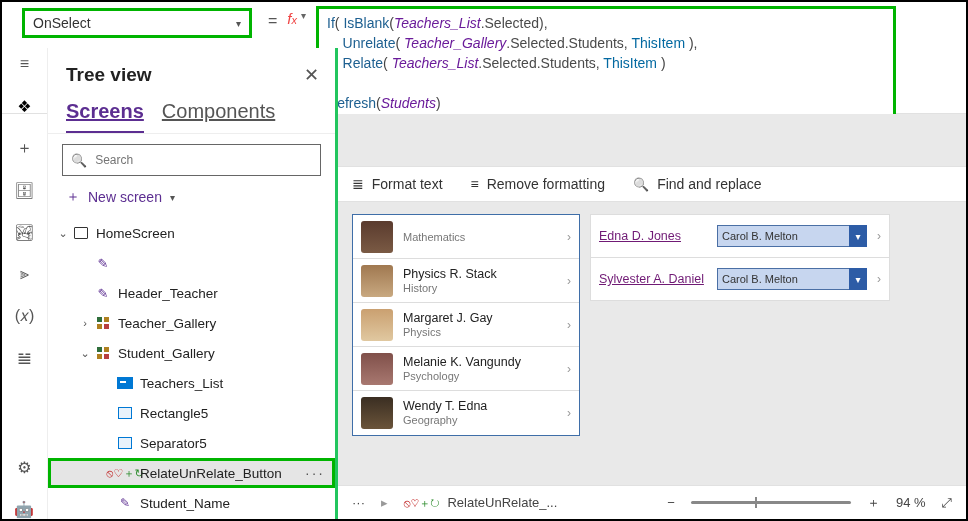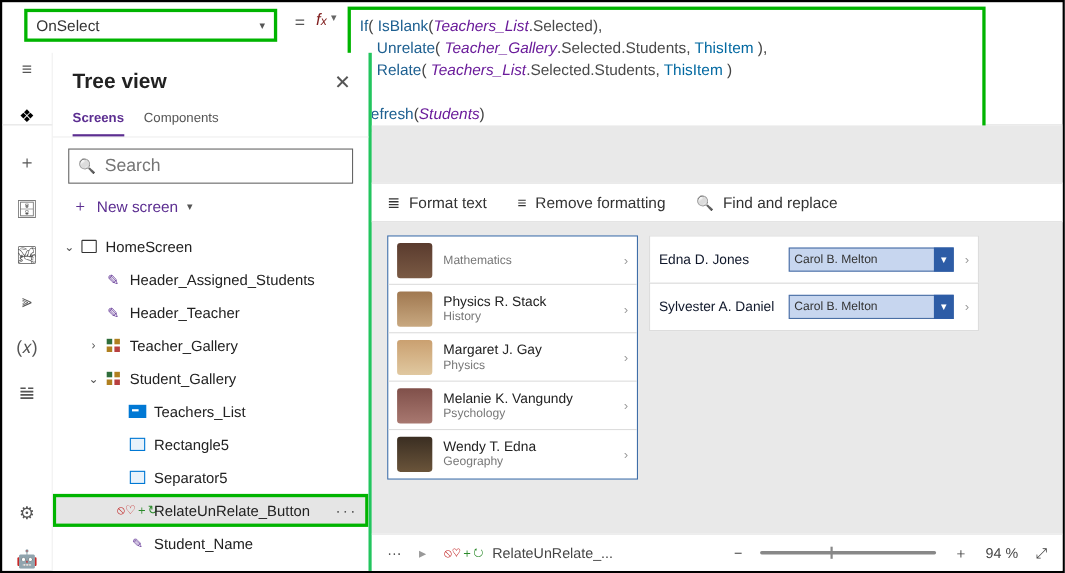--- a/index.html
+++ b/index.html
@@ -3,21 +3,21 @@
 <meta charset="utf-8">
 <style>
   * { box-sizing: border-box; margin: 0; padding: 0; font-family: "Segoe UI", Arial, sans-serif; }
   body { background: #fff; width: 968px; height: 521px; overflow: hidden; border: 2px solid #000; position: relative; }
 
   
   .topbar { display:flex; align-items:flex-start; height:112px; border-bottom:1px solid #e1e1e1; }
   .property-wrap { padding:6px 6px 16px 20px; }
   .property-select { width:230px; height:30px; border:3px solid #00b400; display:flex; align-items:center; justify-content:space-between; padding:0 8px; font-size:14px; color:#333; background:#fff; }
   .equals { padding:10px 10px 0 10px; font-size:16px; color:#555; }
-  .fx { padding:8px 6px 0 0; font-size:15px; font-style:italic; font-family:"Times New Roman",serif; color:#7f1d1d; display:flex; align-items:flex-start; gap:4px;}
+  .fx { padding:8px 6px 0 0; font-size:15px; font-style:italic; font-family:"Times New Roman",serif; color:#ef4444; display:flex; align-items:flex-start; gap:4px;}
   .fx .chev { font-style:normal; font-size:10px; color:#666;}
   .formula-box { flex:1; margin:4px 70px 4px 4px; border:3px solid #00b400; padding:4px 8px; font-family:Consolas,monospace; font-size:14px; line-height:20px; min-height:100px; background:#fff; }
   .formula-box .line { white-space:pre; }
   .tk-fn { color:#1e6091; }
   .tk-ent { color:#6a1b9a; font-style:italic; }
   .tk-prop { color:#4a4a4a; }
   .tk-kw { color:#0369a1; }
   .tk-p  { color:#444; }
 
   
@@ -25,24 +25,24 @@
   .rail .ic { width:20px; height:20px; display:flex; align-items:center; justify-content:center; color:#555; font-size:16px;}
   .rail .ic.active { color:#000; }
   .rail .spacer { flex:1; }
 
   
   .treepanel { position:absolute; left:46px; top:46px; width:290px; bottom:0; border-right:3px solid #22c55e; background:#fff; display:flex; flex-direction:column;}
   .treehead { display:flex; align-items:center; justify-content:space-between; padding:16px 16px 6px 18px;}
   .treehead h1 { font-size:19px; font-weight:600; color:#222;}
   .treehead .close { font-size:18px; color:#555; }
   .treetabs { display:flex; gap:18px; padding:2px 18px 0 18px; border-bottom:1px solid #eee;}
-  .treetabs .tab { padding:6px 0 8px 0; font-size:12px; color:#555; }
+  .treetabs .tab { padding:6px 0 8px 0; font-size:20px; color:#555;text-decoration:underline; }
   .treetabs .tab.active { color:#5c2e91; border-bottom:2px solid #5c2e91; font-weight:600;}
   .search { margin:10px 14px 6px 14px; border:1px solid #666; height:32px; display:flex; align-items:center; padding:0 8px; gap:8px;}
-  .search input { border:none; outline:none; flex:1; font-size:16px; color:#666;}
+  .search input { border:none; outline:none; flex:1; font-size:12px; color:#666;}
   .newscreen { padding:6px 14px 10px 18px; display:flex; align-items:center; gap:8px; color:#5c2e91; font-size:14px;}
   .treescroll { flex:1; overflow:auto; padding:2px 0 8px 0; position:relative;}
   .treescroll::-webkit-scrollbar{width:6px;}
   .treescroll::-webkit-scrollbar-thumb{background:#bbb;border-radius:3px;}
   .node { display:flex; align-items:center; height:30px; font-size:13.5px; color:#222; padding-right:10px;}
   .node .caret { width:18px; text-align:center; color:#555; font-size:11px;}
   .node .ico { width:18px; height:18px; display:flex; align-items:center; justify-content:center; margin-right:6px;}
   .node.lvl0 { padding-left:6px; }
   .node.lvl1 { padding-left:28px; }
   .node.lvl2 { padding-left:50px; }
@@ -76,21 +76,21 @@
   .tsub { font-size:11px; color:#777;}
   .trow .chevr { margin-left:auto; color:#999; font-size:12px;}
   .avatar.a1{background:linear-gradient(#5a3b2e,#7a5a44);}
   .avatar.a2{background:linear-gradient(#a07850,#c8a880);}
   .avatar.a3{background:linear-gradient(#caa070,#e0c8a0);}
   .avatar.a4{background:linear-gradient(#80504a,#a87870);}
   .avatar.a5{background:linear-gradient(#3a2e22,#6a543a);}
 
   .gal-students { position:absolute; left:252px; top:100px; width:300px; }
   .srow { display:flex; align-items:center; height:44px; background:#fff; border:1px solid #ddd; margin-bottom:-1px; padding:0 8px; gap:10px;}
-  .sname { font-size:12.5px; color:#0f172a; width:108px;}
+  .sname { font-size:12.5px; color:#701a75; width:108px;text-decoration:underline;}
   .sel { flex:1; height:22px; border:1px solid #4a6fa5; background:#c7d6ef; display:flex; align-items:center; justify-content:space-between; padding:0 4px; font-size:11px; color:#333;}
   .sel .dd { width:18px; height:22px; margin:-1px -5px -1px 4px; background:#2d5ca6; color:#fff; display:flex;align-items:center;justify-content:center; font-size:10px;}
   .srow .chevr { color:#999; font-size:12px;}
 
   
   .status { position:absolute; left:336px; right:0; bottom:0; height:34px; background:#fff; border-top:1px solid #e1e1e1; display:flex; align-items:center; padding:0 14px; gap:16px; font-size:13px; color:#444;}
   .status .crumb { display:flex; align-items:center; gap:8px;}
   .status .spacer{flex:1;}
   .status .zoomtrack{width:160px;height:3px;background:#888;position:relative;border-radius:2px;}
   .status .zoomtrack::after{content:"";position:absolute;left:40%;top:-4px;width:2px;height:11px;background:#888;}
@@ -158,21 +158,20 @@
     <div class="node lvl0">
       <span class="caret">⌄</span>
       <span class="ico">
           <span class="iscreen"></span>
         </span>
       <span>HomeScreen</span>
     </div>
     <div class="node lvl1">
       <span class="caret"></span>
         <span class="ico iedit">✎</span>
-      <span>Header_Assigned_Students</span>
     </div>
     <div class="node lvl1">
       <span class="caret"></span>
         <span class="ico iedit">✎</span>
       <span>Header_Teacher</span>
     </div>
     <div class="node lvl1">
       <span class="caret">›</span>
       <span class="ico">
           <span class="igal">

